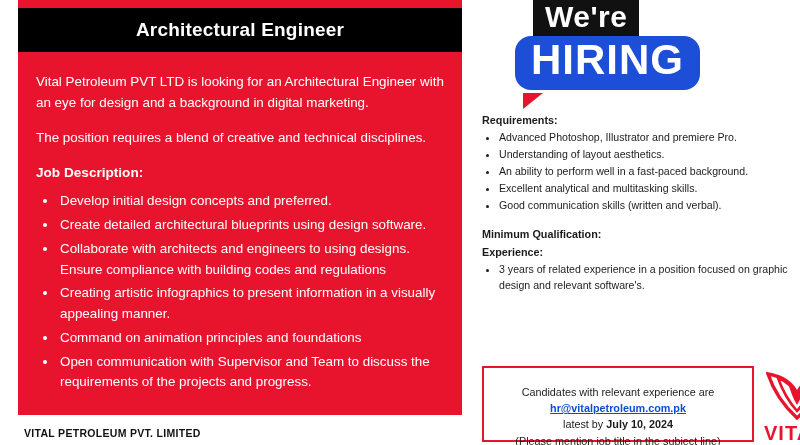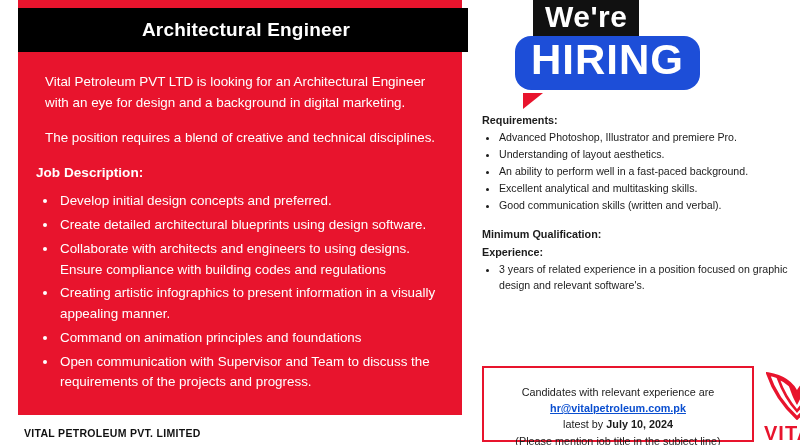--- a/index.html
+++ b/index.html
@@ -28,39 +28,38 @@
   .title-bar {
     position: absolute;
     left: 18px;
     top: 8px;
     width: 444px;
     height: 44px;
     background: #000000;
     display: flex;
     align-items: center;
     justify-content: center;
-    padding-left: 6px;
   }
   .title-bar .title-text {
     color: #ffffff;
     font-size: 19px;
     font-weight: bold;
     letter-spacing: 0.2px;
   }
   .left-body {
     position: absolute;
     left: 36px;
     top: 72px;
     width: 410px;
     color: #ffffff;
     font-size: 13.4px;
     line-height: 1.55;
   }
   .left-body p {
-    margin: 0 0 14px 9px;
+    margin: 0 0 14px 0;
   }
   .left-body .jd-head {
     margin: 0 0 4px 0;
     font-weight: bold;
     font-size: 13.6px;
   }
   .left-body ul {
     margin: 8px 0 0 0;
     padding-left: 22px;
   }

